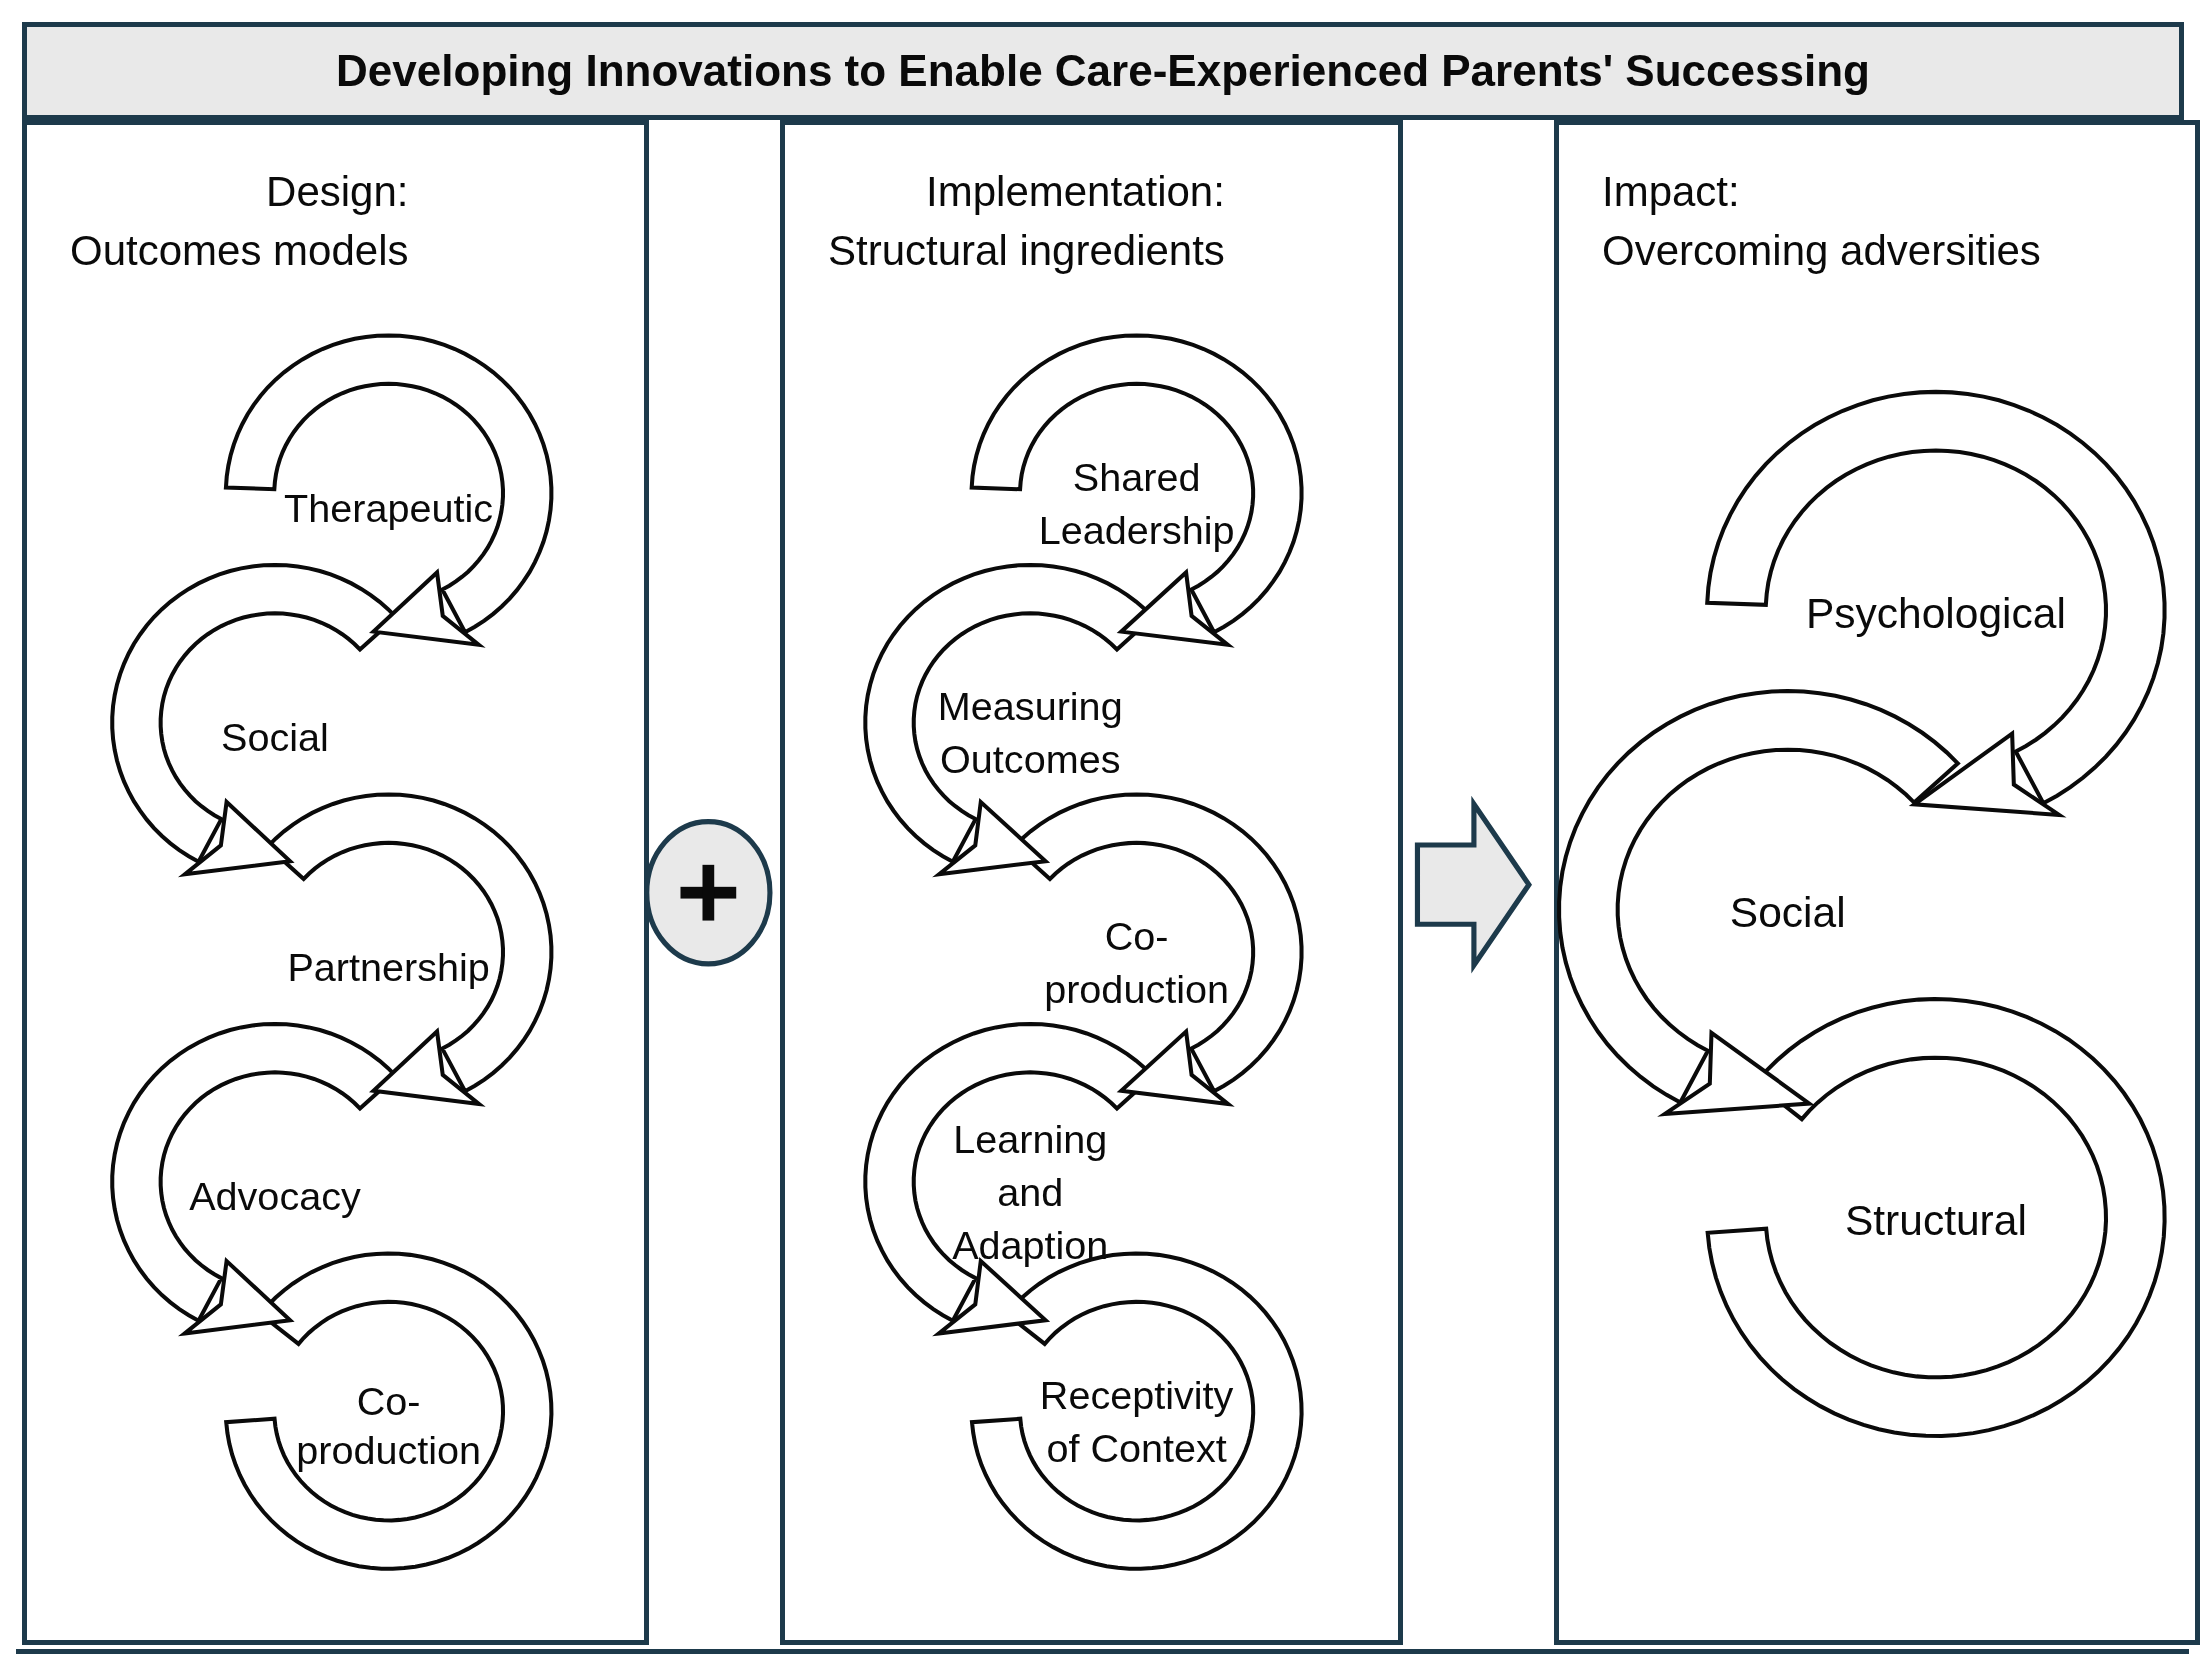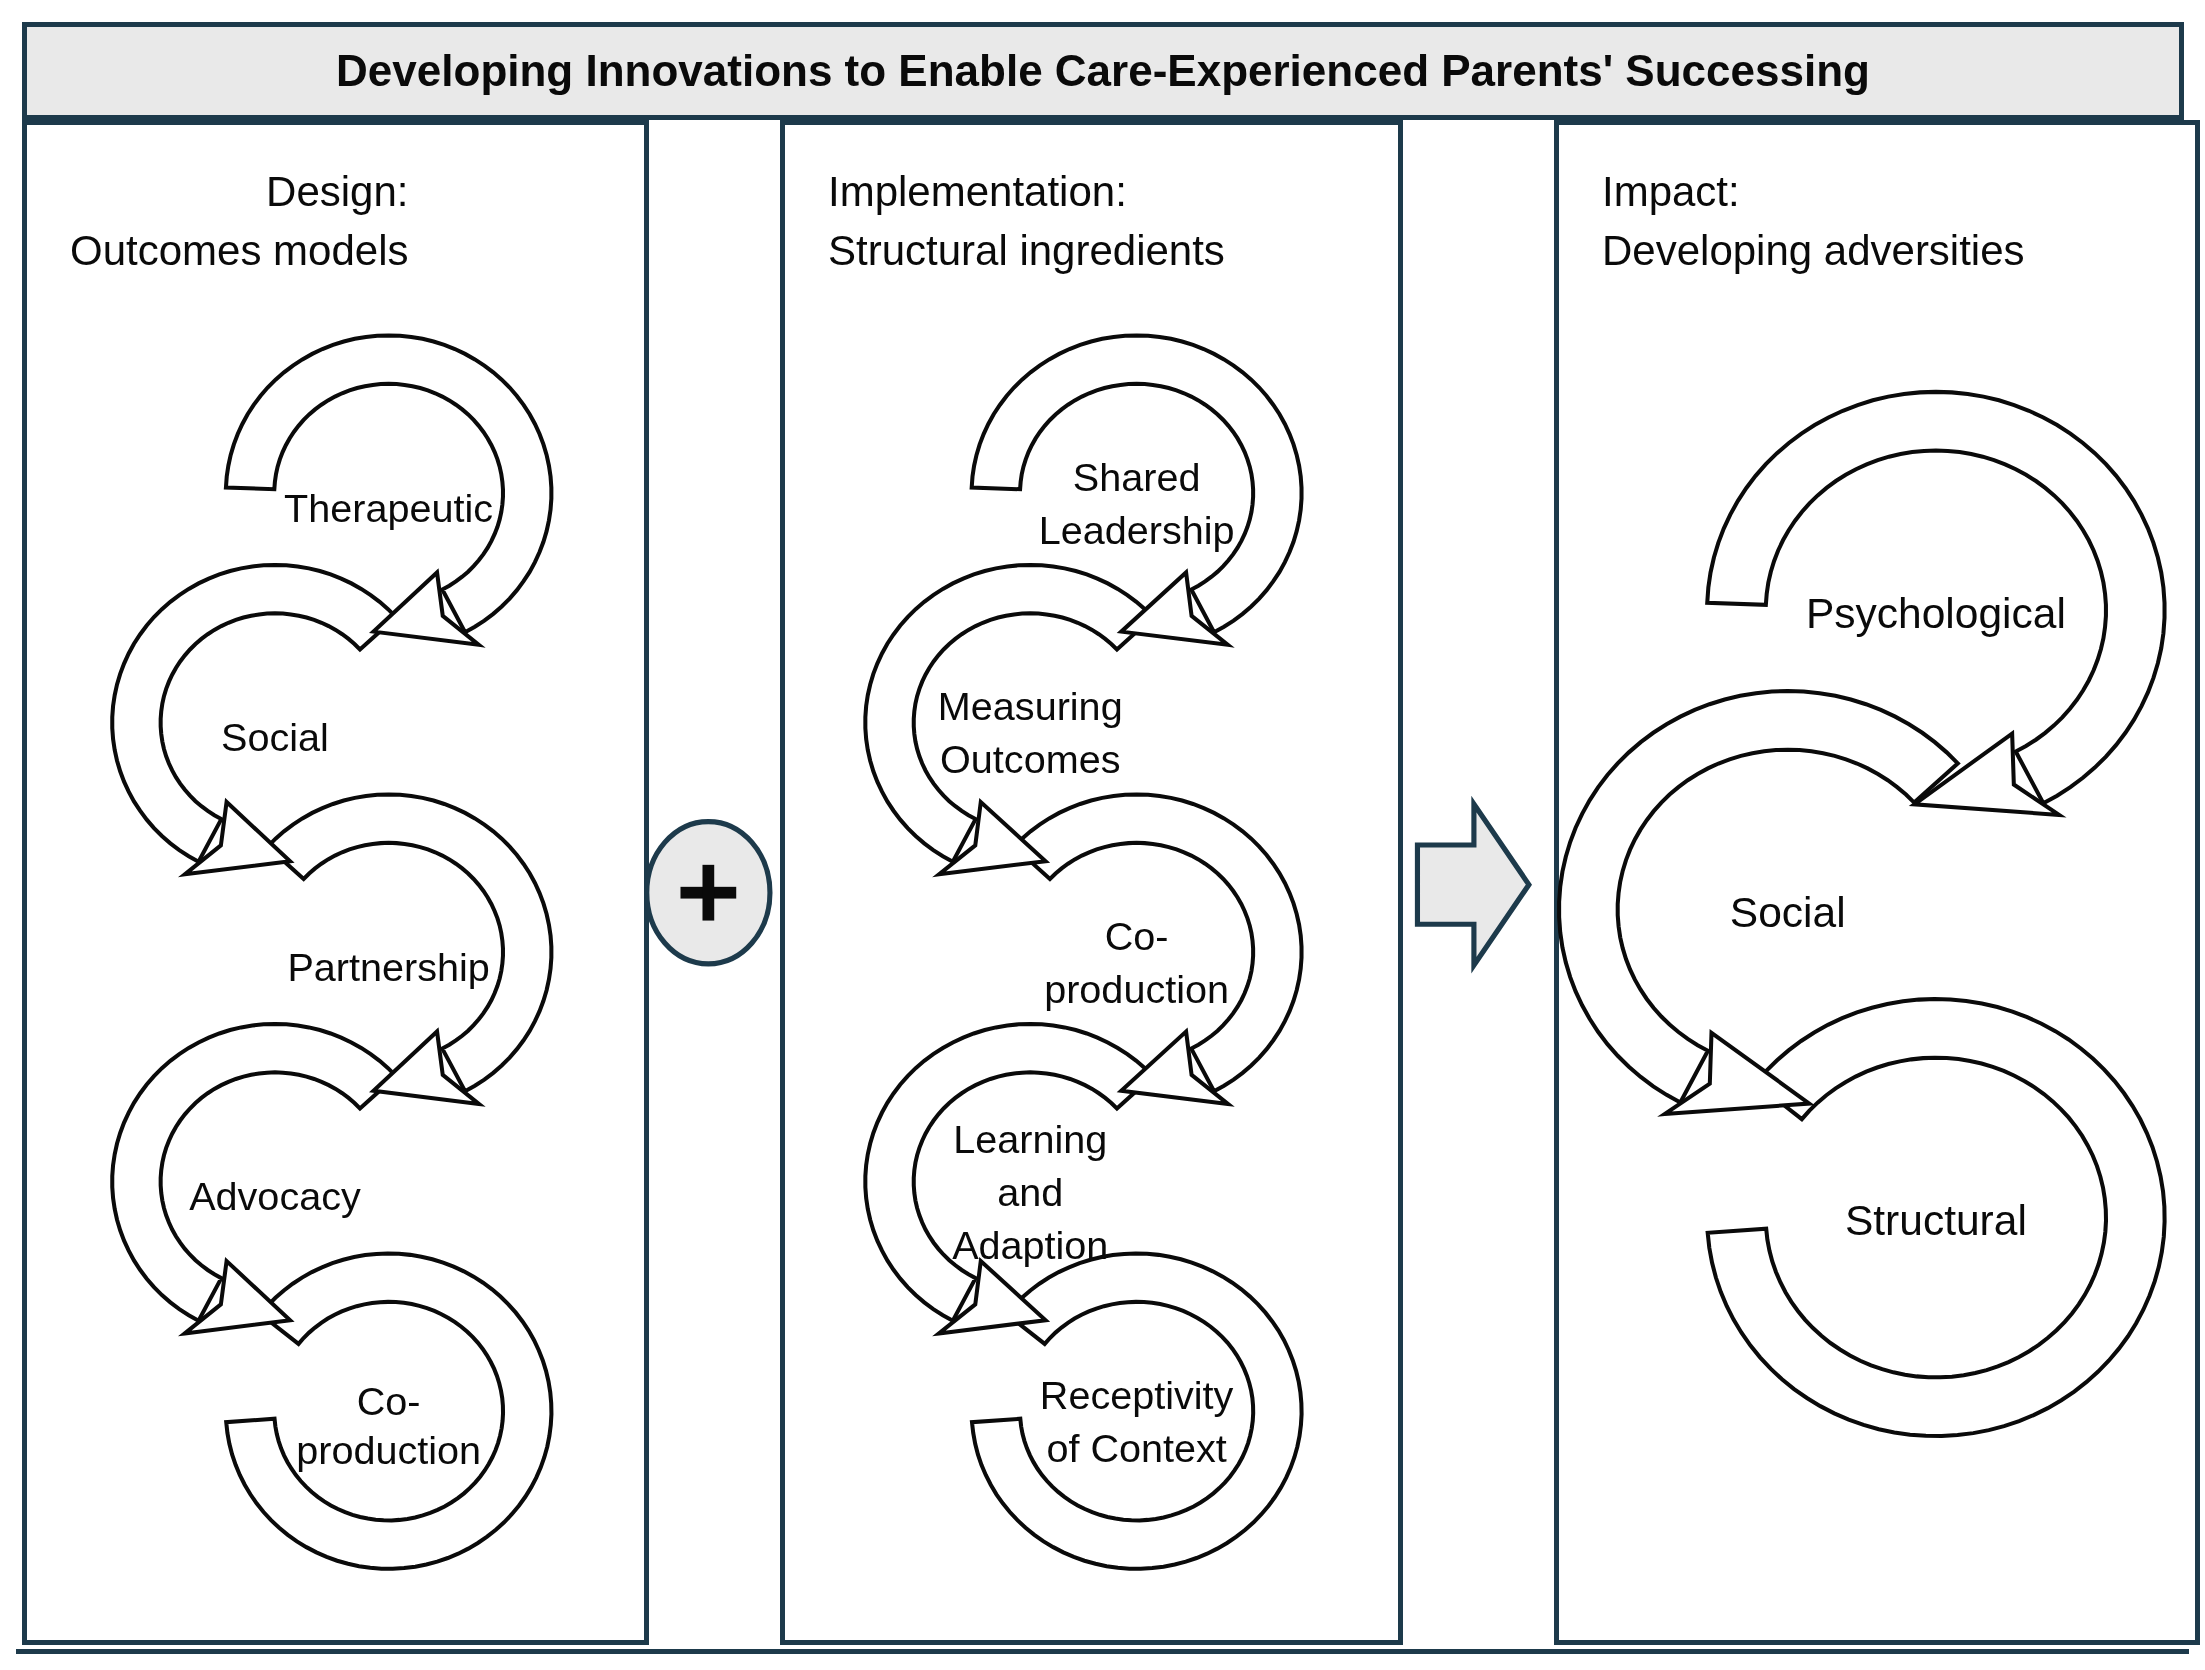--- a/index.html
+++ b/index.html
@@ -11,21 +11,21 @@
     position:absolute;left:22px;top:22px;width:2162px;height:98px;
     background:#e9e9e9;border:5.1px solid #1d3a4b;box-sizing:border-box;
     text-align:center;line-height:88px;font-size:44px;font-weight:bold;color:#0a0a0a;
     white-space:nowrap;
   }
   .panel{
     position:absolute;top:120px;height:1525px;background:#ffffff;
     border:5.1px solid #1d3a4b;box-sizing:border-box;
   }
   #panel-design{left:22px;width:627px;text-align:right;}
-  #panel-implementation{left:780px;width:623px;}
+  #panel-implementation{left:780px;width:623px;text-align:right;}
   #panel-impact{left:1538px;width:646px;margin-left:16px;}
   .panel-header{
     position:absolute;top:37px;left:43px;font-size:42px;line-height:59px;
     color:#0a0a0a;white-space:nowrap;
   }
   .bottom-rule{
     position:absolute;left:16px;top:1649px;width:2173px;height:5.1px;background:#1d3a4b;
   }
   svg#diagram{position:absolute;left:0;top:0;width:2205px;height:1671px;}
   .ring-band,.ring-head{fill:#ffffff;stroke:#0a0a0a;stroke-width:5.5;stroke-linejoin:miter;}
@@ -52,21 +52,21 @@
   <div class="panel" id="panel-implementation">
     <div class="panel-header">
       <div>Implementation:</div>
       <div>Structural ingredients</div>
     </div>
   </div>
 
   <div class="panel" id="panel-impact">
     <div class="panel-header">
       <div>Impact:</div>
-      <div>Developing adversities</div>
+      <div>Overcoming adversities</div>
     </div>
   </div>
 
   <div class="bottom-rule"></div>
 
   <svg id="diagram" viewBox="0 0 3007 2278">
     <g id="rings">
         <path d="M308.1,664.5 L309.2,649.5 L311.4,634.7 L314.6,620.0 L318.9,605.6 L324.2,591.5 L330.5,577.8 L337.7,564.5 L346.0,551.8 L355.1,539.6 L365.0,528.1 L375.8,517.3 L387.3,507.3 L399.5,498.1 L412.4,489.7 L425.8,482.2 L439.7,475.6 L454.1,470.0 L468.8,465.3 L483.8,461.7 L499.1,459.1 L514.5,457.5 L530.0,457.0 L545.5,457.5 L560.9,459.1 L576.2,461.7 L591.2,465.3 L605.9,470.0 L620.3,475.6 L634.2,482.2 L647.6,489.7 L660.5,498.1 L672.7,507.3 L684.2,517.3 L695.0,528.1 L704.9,539.6 L714.0,551.8 L722.3,564.5 L729.5,577.8 L735.8,591.5 L741.1,605.6 L745.4,620.0 L748.6,634.7 L750.8,649.5 L751.9,664.5 L751.9,679.5 L750.8,694.5 L748.6,709.3 L745.4,724.0 L741.1,738.4 L735.8,752.5 L729.5,766.2 L722.3,779.5 L714.0,792.2 L704.9,804.4 L695.0,815.9 L684.2,826.7 L672.7,836.7 L660.5,845.9 L647.6,854.3 L634.2,861.8 L603.2,803.6 L612.7,798.4 L621.7,792.5 L630.3,786.1 L638.4,779.2 L645.9,771.7 L652.9,763.7 L659.3,755.3 L665.1,746.5 L670.2,737.3 L674.6,727.8 L678.4,718.0 L681.4,708.0 L683.6,697.9 L685.1,687.6 L685.9,677.2 L685.9,666.8 L685.1,656.4 L683.6,646.1 L681.4,636.0 L678.4,626.0 L674.6,616.2 L670.2,606.7 L665.1,597.5 L659.3,588.7 L652.9,580.3 L645.9,572.3 L638.4,564.8 L630.3,557.9 L621.7,551.5 L612.7,545.6 L603.2,540.4 L593.5,535.9 L583.4,532.0 L573.0,528.8 L562.4,526.3 L551.7,524.5 L540.9,523.4 L530.0,523.0 L519.1,523.4 L508.3,524.5 L497.6,526.3 L487.0,528.8 L476.6,532.0 L466.5,535.9 L456.8,540.4 L447.3,545.6 L438.3,551.5 L429.7,557.9 L421.6,564.8 L414.1,572.3 L407.1,580.3 L400.7,588.7 L394.9,597.5 L389.8,606.7 L385.4,616.2 L381.6,626.0 L378.6,636.0 L376.4,646.1 L374.9,656.4 L374.1,666.8 Z" class="ring-band"></path>
         <path d="M540.0,841.1 L529.2,830.3 L517.7,820.3 L505.5,811.1 L492.6,802.7 L479.2,795.2 L465.3,788.6 L450.9,783.0 L436.2,778.3 L421.2,774.7 L405.9,772.1 L390.5,770.5 L375.0,770.0 L359.5,770.5 L344.1,772.1 L328.8,774.7 L313.8,778.3 L299.1,783.0 L284.7,788.6 L270.8,795.2 L257.4,802.7 L244.5,811.1 L232.3,820.3 L220.8,830.3 L210.0,841.1 L200.1,852.6 L191.0,864.8 L182.7,877.5 L175.5,890.8 L169.2,904.5 L163.9,918.6 L159.6,933.0 L156.4,947.7 L154.2,962.5 L153.1,977.5 L153.1,992.5 L154.2,1007.5 L156.4,1022.3 L159.6,1037.0 L163.9,1051.4 L169.2,1065.5 L175.5,1079.2 L182.7,1092.5 L191.0,1105.2 L200.1,1117.4 L210.0,1128.9 L220.8,1139.7 L232.3,1149.7 L244.5,1158.9 L257.4,1167.3 L270.8,1174.8 L301.8,1116.6 L292.3,1111.4 L283.3,1105.5 L274.7,1099.1 L266.6,1092.2 L259.1,1084.7 L252.1,1076.7 L245.7,1068.3 L239.9,1059.5 L234.8,1050.3 L230.4,1040.8 L226.6,1031.0 L223.6,1021.0 L221.4,1010.9 L219.9,1000.6 L219.1,990.2 L219.1,979.8 L219.9,969.4 L221.4,959.1 L223.6,949.0 L226.6,939.0 L230.4,929.2 L234.8,919.7 L239.9,910.5 L245.7,901.7 L252.1,893.3 L259.1,885.3 L266.6,877.8 L274.7,870.9 L283.3,864.5 L292.3,858.6 L301.8,853.4 L311.5,848.9 L321.6,845.0 L332.0,841.8 L342.6,839.3 L353.3,837.5 L364.1,836.4 L375.0,836.0 L385.9,836.4 L396.7,837.5 L407.4,839.3 L418.0,841.8 L428.4,845.0 L438.5,848.9 L448.2,853.4 L457.7,858.6 L466.7,864.5 L475.3,870.9 L483.4,877.8 L490.9,885.3 Z" class="ring-band"></path>
         <path d="M365.0,1154.1 L375.8,1143.3 L387.3,1133.3 L399.5,1124.1 L412.4,1115.7 L425.8,1108.2 L439.7,1101.6 L454.1,1096.0 L468.8,1091.3 L483.8,1087.7 L499.1,1085.1 L514.5,1083.5 L530.0,1083.0 L545.5,1083.5 L560.9,1085.1 L576.2,1087.7 L591.2,1091.3 L605.9,1096.0 L620.3,1101.6 L634.2,1108.2 L647.6,1115.7 L660.5,1124.1 L672.7,1133.3 L684.2,1143.3 L695.0,1154.1 L704.9,1165.6 L714.0,1177.8 L722.3,1190.5 L729.5,1203.8 L735.8,1217.5 L741.1,1231.6 L745.4,1246.0 L748.6,1260.7 L750.8,1275.5 L751.9,1290.5 L751.9,1305.5 L750.8,1320.5 L748.6,1335.3 L745.4,1350.0 L741.1,1364.4 L735.8,1378.5 L729.5,1392.2 L722.3,1405.5 L714.0,1418.2 L704.9,1430.4 L695.0,1441.9 L684.2,1452.7 L672.7,1462.7 L660.5,1471.9 L647.6,1480.3 L634.2,1487.8 L603.2,1429.6 L612.7,1424.4 L621.7,1418.5 L630.3,1412.1 L638.4,1405.2 L645.9,1397.7 L652.9,1389.7 L659.3,1381.3 L665.1,1372.5 L670.2,1363.3 L674.6,1353.8 L678.4,1344.0 L681.4,1334.0 L683.6,1323.9 L685.1,1313.6 L685.9,1303.2 L685.9,1292.8 L685.1,1282.4 L683.6,1272.1 L681.4,1262.0 L678.4,1252.0 L674.6,1242.2 L670.2,1232.7 L665.1,1223.5 L659.3,1214.7 L652.9,1206.3 L645.9,1198.3 L638.4,1190.8 L630.3,1183.9 L621.7,1177.5 L612.7,1171.6 L603.2,1166.4 L593.5,1161.9 L583.4,1158.0 L573.0,1154.8 L562.4,1152.3 L551.7,1150.5 L540.9,1149.4 L530.0,1149.0 L519.1,1149.4 L508.3,1150.5 L497.6,1152.3 L487.0,1154.8 L476.6,1158.0 L466.5,1161.9 L456.8,1166.4 L447.3,1171.6 L438.3,1177.5 L429.7,1183.9 L421.6,1190.8 L414.1,1198.3 Z" class="ring-band"></path>

